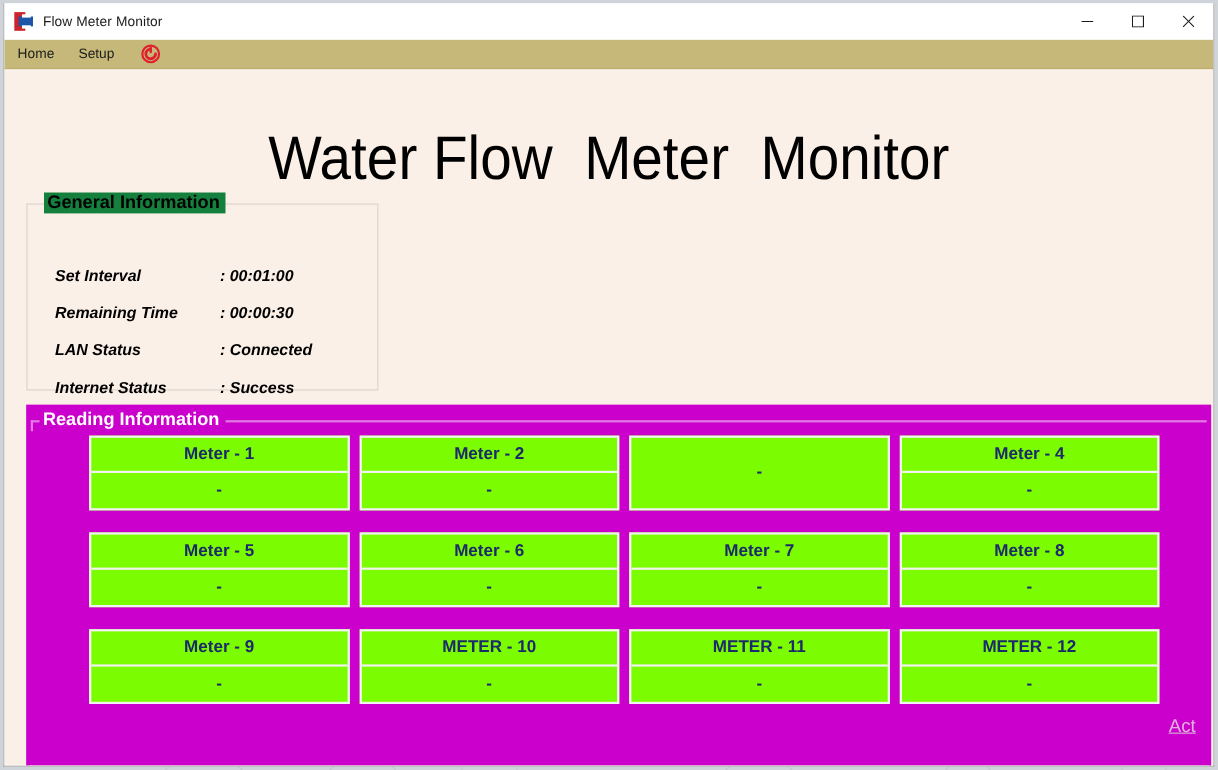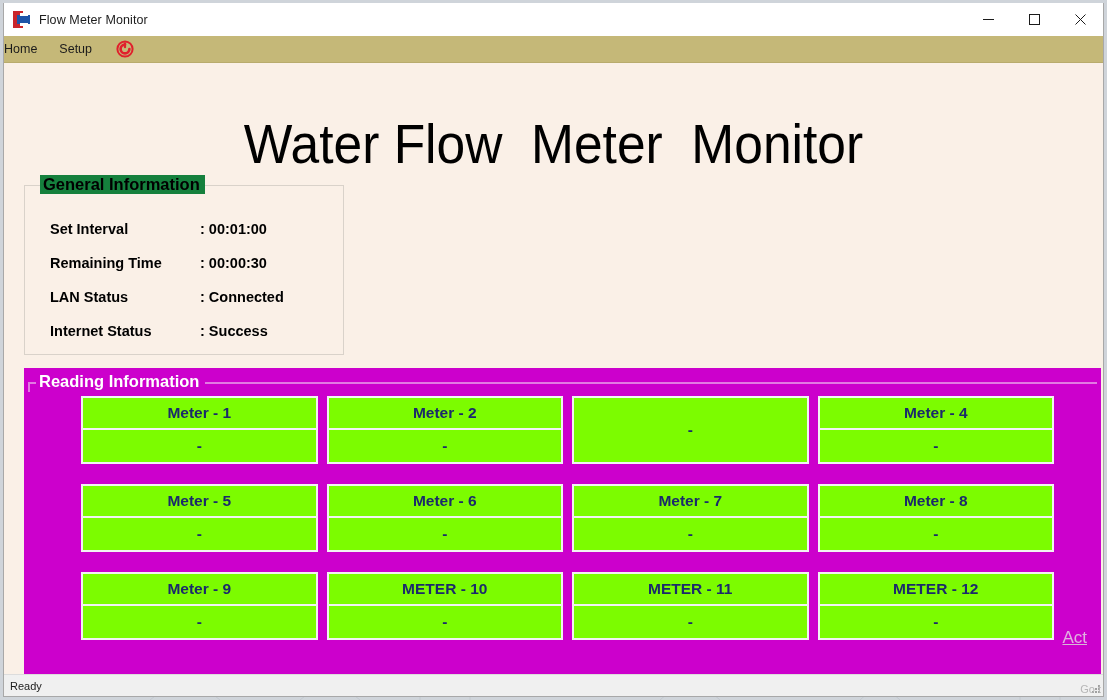--- a/index.html
+++ b/index.html
@@ -80,20 +80,21 @@
     display: flex; align-items: center; justify-content: center;
     background: transparent;
   }
   .win-btn svg { display: block; }
 
   
   .menubar {
     height: 27px; flex: 0 0 27px;
     background: #c5b878;
     display: flex; align-items: center;
+    padding-left: 12px;
     gap: 0;
     border-bottom: 1px solid #b8ab6d;
   }
   .menu-item {
     font-size: 12.5px; color: #1b1b1b;
     padding: 3px 11px 4px 0;
     margin-right: 11px;
     white-space: nowrap;
   }
   .menu-refresh {
@@ -139,22 +140,23 @@
     left: 15px; top: -11px;
     background: #15803d;
     padding: 0 5px 0 3px;
     font-size: 16.5px;
     font-weight: bold;
     color: #000000;
     white-space: nowrap;
   }
   .gen-rows {
     position: absolute;
-    left: 25px; top: 26px;
+    left: 25px; top: 48px;
     width: 285px;
+    font-style: italic;
   }
   .gen-row {
     display: flex;
     height: 34px;
     align-items: center;
     font-size: 14.5px;
     font-weight: bold;
     color: #000000;
   }
   .gen-label { width: 150px; white-space: nowrap; }
@@ -454,28 +456,14 @@
 
       </div>
     </div>
 
     <div class="watermark">
       <div class="wm-1">Act</div>
     </div>
 
   </div>
 
-  <div class="statusbar">
-    <span class="status-text">Ready</span>
-    <span class="watermark-bottom">Go t</span>
-    <svg class="status-grip" viewBox="0 0 12 12">
-      <g fill="#a0a0a0">
-        <rect x="9" y="9" width="2" height="2"></rect>
-        <rect x="6" y="9" width="2" height="2"></rect>
-        <rect x="3" y="9" width="2" height="2"></rect>
-        <rect x="9" y="6" width="2" height="2"></rect>
-        <rect x="6" y="6" width="2" height="2"></rect>
-        <rect x="9" y="3" width="2" height="2"></rect>
-      </g>
-    </svg>
-  </div>
 
 </div>
 
 </body></html>

